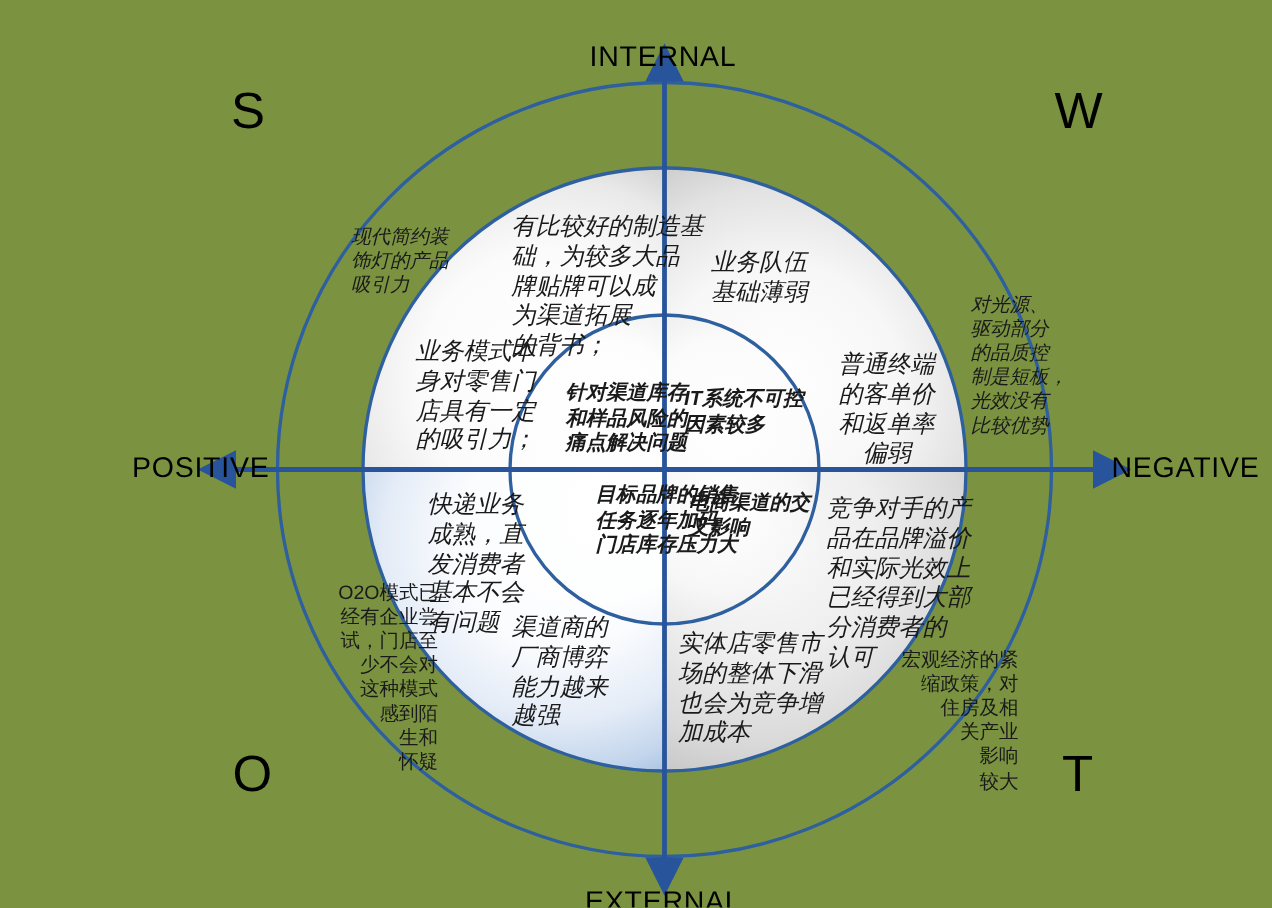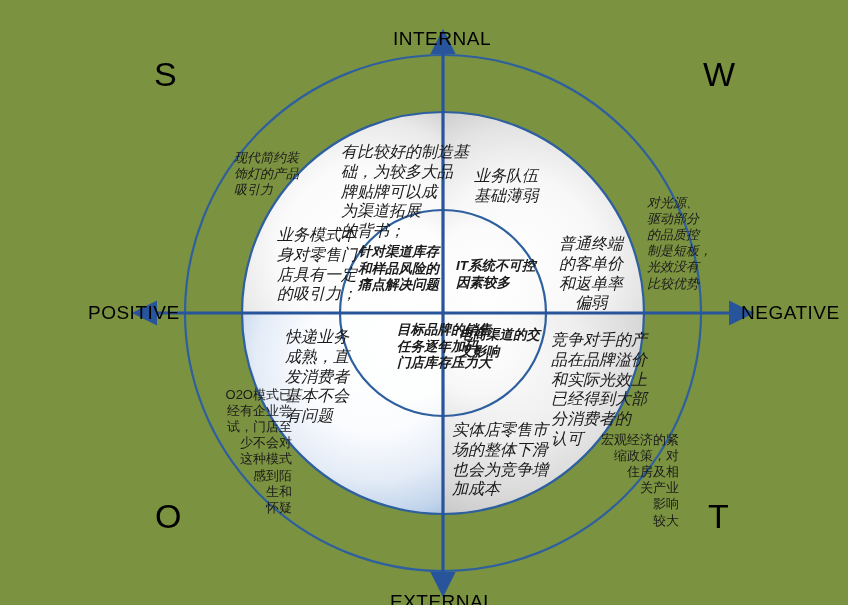--- a/index.html
+++ b/index.html
@@ -165,21 +165,21 @@
 吸引力</div>
   <div class="cell mid ta-left" style="left:341px; top:142px; width:128px;">有比较好的制造基
 础，为较多大品
 牌贴牌可以成
 为渠道拓展
 的背书；</div>
   <div class="cell mid ta-left" style="left:277px; top:225px; width:90px;">业务模式本
 身对零售门
 店具有一定
 的吸引力；</div>
-  <div class="cell inner ta-left" style="left:358px; top:244px; width:100px;">针对渠道库存
+  <div class="cell inner ta-left" style="left:358px; top:254px; width:100px;text-align:right;">针对渠道库存
 和样品风险的
 痛点解决问题</div>
 
   <div class="cell outer ta-left" style="left:627px; top:195px; width:88px;margin-left:20px;">对光源、
 驱动部分
 的品质控
 制是短板，
 光效没有
 比较优势</div>
   <div class="cell mid ta-left" style="left:474px; top:166px; width:100px;">业务队伍
@@ -197,20 +197,24 @@
 少不会对
 这种模式
 感到陌
 生和
 怀疑</div>
   <div class="cell mid ta-left" style="left:285px; top:327px; width:78px;">快递业务
 成熟，直
 发消费者
 基本不会
 有问题</div>
+  <div class="cell mid ta-left" style="left:341px; top:409px; width:82px;">渠道商的
+厂商博弈
+能力越来
+越强</div>
   <div class="cell inner ta-left" style="left:357px; top:322px; width:106px;margin-left:40px;">目标品牌的销售
 任务逐年加码，
 门店库存压力大</div>
 
   <div class="cell outer ta-right" style="left:583px; top:432px; width:96px;">宏观经济的紧
 缩政策，对
 住房及相
 关产业
 影响
 较大</div>

